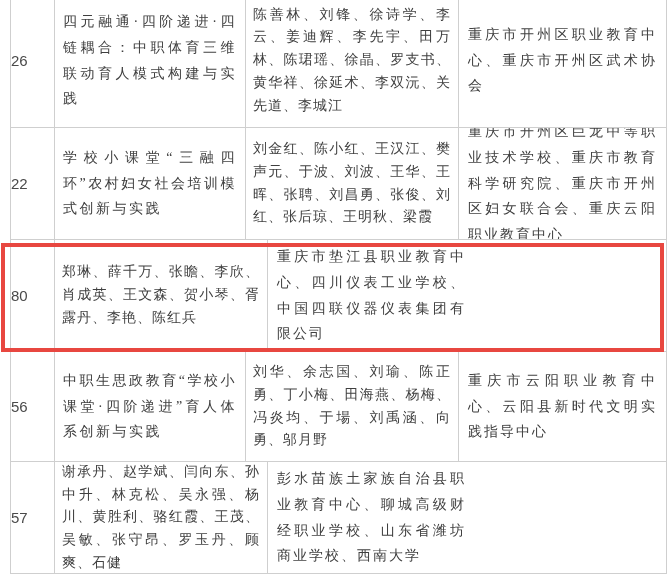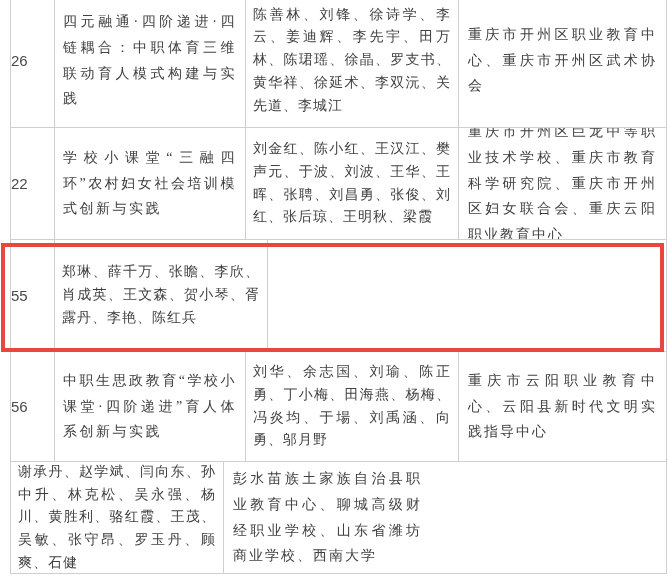--- a/index.html
+++ b/index.html
@@ -112,43 +112,49 @@
       <div class="td names">
           <span>刘金红、陈小红、王汉江、樊声元、于波、刘波、王华、王晖、张聘、刘昌勇、张俊、刘红、张后琼、王明秋、梁霞</span>
         </div>
       <div class="td orgs">
           <span>重庆市开州区巨龙中等职业技术学校、重庆市教育科学研究院、重庆市开州区妇女联合会、重庆云阳职业教育中心</span>
         </div>
     </div>
 
     <div class="tr r2">
       <div class="td num">
-          <span>55</span>
+          <span>80</span>
         </div>
       <div class="td names">
           <span>郑琳、薛千万、张瞻、李欣、肖成英、王文森、贺小琴、胥露丹、李艳、陈红兵</span>
+        </div>
+      <div class="td orgs">
+          <span>重庆市垫江县职业教育中心、四川仪表工业学校、中国四联仪器仪表集团有限公司</span>
         </div>
     </div>
 
     <div class="tr r3">
       <div class="td num">
           <span>56</span>
         </div>
       <div class="td title">
           <span>中职生思政教育“学校小课堂·四阶递进”育人体系创新与实践</span>
         </div>
       <div class="td names">
           <span>刘华、余志国、刘瑜、陈正勇、丁小梅、田海燕、杨梅、冯炎均、于場、刘禹涵、向勇、邬月野</span>
         </div>
       <div class="td orgs">
           <span>重庆市云阳职业教育中心、云阳县新时代文明实践指导中心</span>
         </div>
     </div>
 
     <div class="tr r4">
+      <div class="td num">
+          <span>57</span>
+        </div>
       <div class="td names">
           <span>谢承丹、赵学斌、闫向东、孙中升、林克松、吴永强、杨川、黄胜利、骆红霞、王茂、吴敏、张守昂、罗玉丹、顾爽、石健</span>
         </div>
       <div class="td orgs">
           <span>彭水苗族土家族自治县职业教育中心、聊城高级财经职业学校、山东省潍坊商业学校、西南大学</span>
         </div>
     </div>
 
   </div>
 

